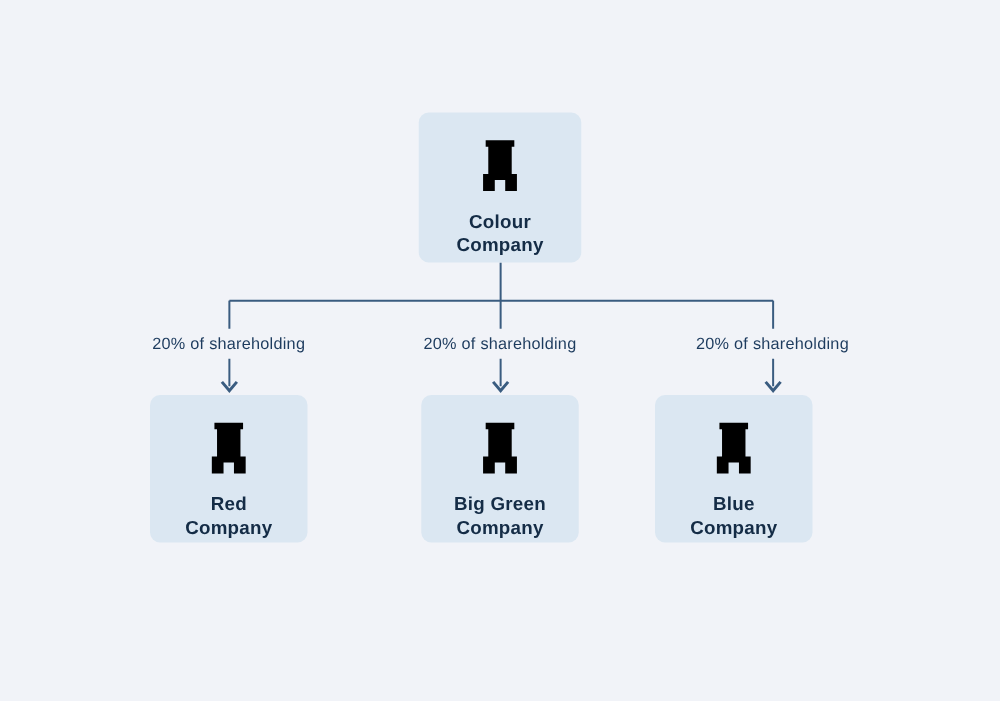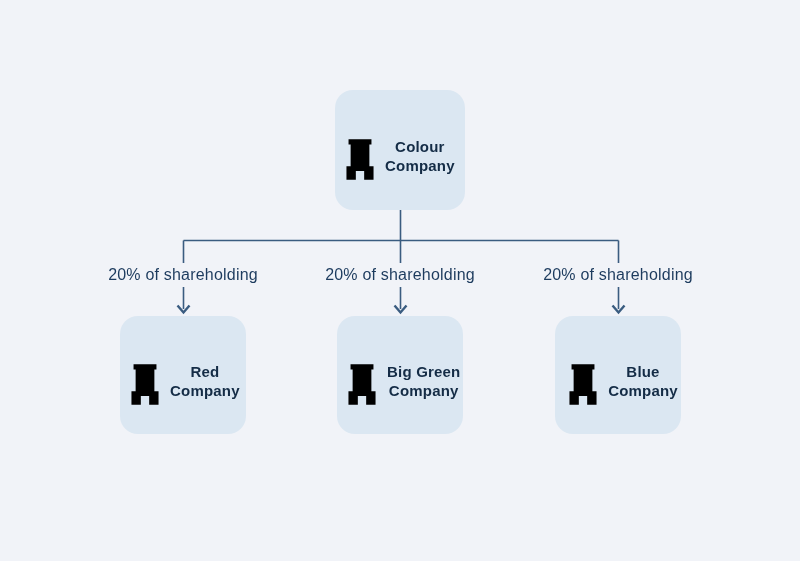--- a/index.html
+++ b/index.html
@@ -34,46 +34,46 @@
   }
   .connector-svg .arrowhead {
     stroke: var(--connector);
     stroke-width: 2.4;
     fill: none;
     stroke-linejoin: miter;
   }
   .node {
     position: absolute;
     background: var(--node-fill);
-    border-radius: 18px;
+    border-radius: 8px;
     display: flex;
-    flex-direction: row;
+    flex-direction: column;
     align-items: center;
   }
   .node-root { left: 335px; top: 90px; width: 130px; height: 120px; }
   .node-child { top: 316px; width: 126px; height: 118px; }
   .node-child.pos-0 { left: 120px; align-items: center; }
   .node-child.pos-1 { left: 337px; align-items: center; }
-  .node-child.pos-2 { left: 555px; justify-content: center; }
+  .node-child.pos-2 { left: 524px; }
   .building-icon { margin-top: 17px; width: 50px; height: 50px; flex: 0 0 auto; }
   .node-label {
     margin-top: 11px;
     font-size: 15px;
     font-weight: bold;
     line-height: 19px;
     letter-spacing: 0.2px;
     color: var(--node-text);
     text-align: center;
     white-space: pre-line;
   }
   .edge-label {
     position: absolute;
     top: 265px;
     transform: translateX(-50%);
-    font-size: 16px;
+    font-size: 13px;
     line-height: 20px;
     letter-spacing: 0.2px;
     color: var(--edge-label-text);
     white-space: nowrap;
   }
   .edge-label.pos-0 { left: 183px; }
   .edge-label.pos-1 { left: 400px; }
   .edge-label.pos-2 { left: 618px; }
 </style>
 </head>

